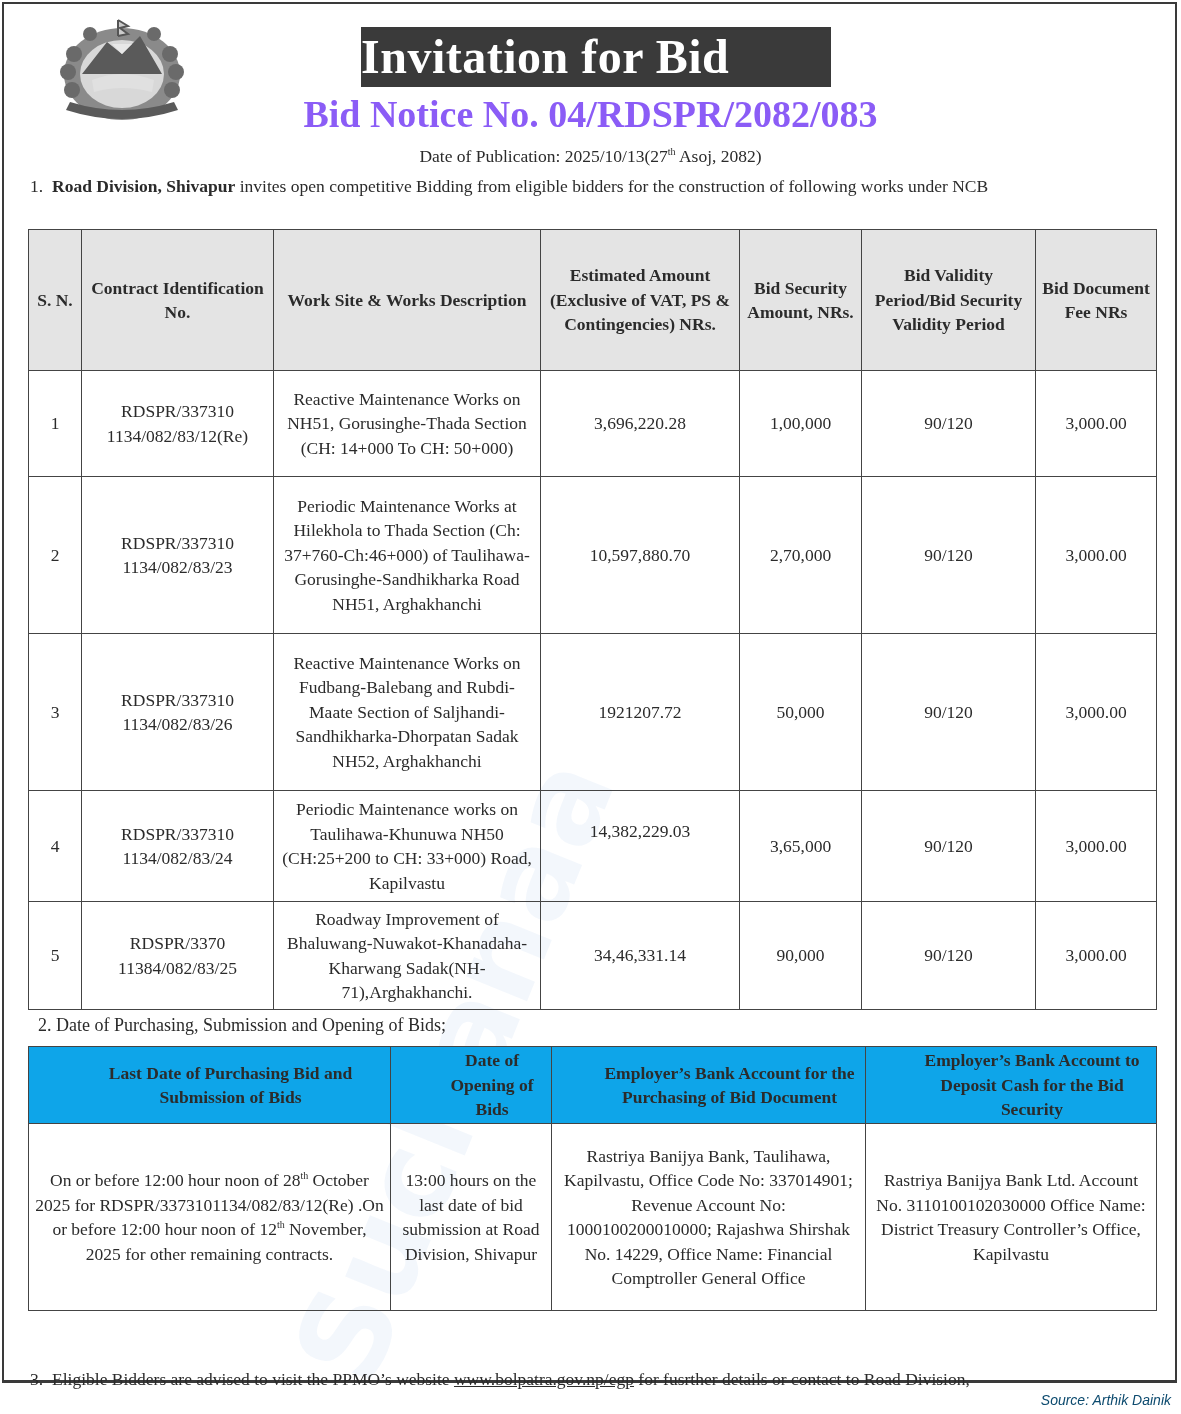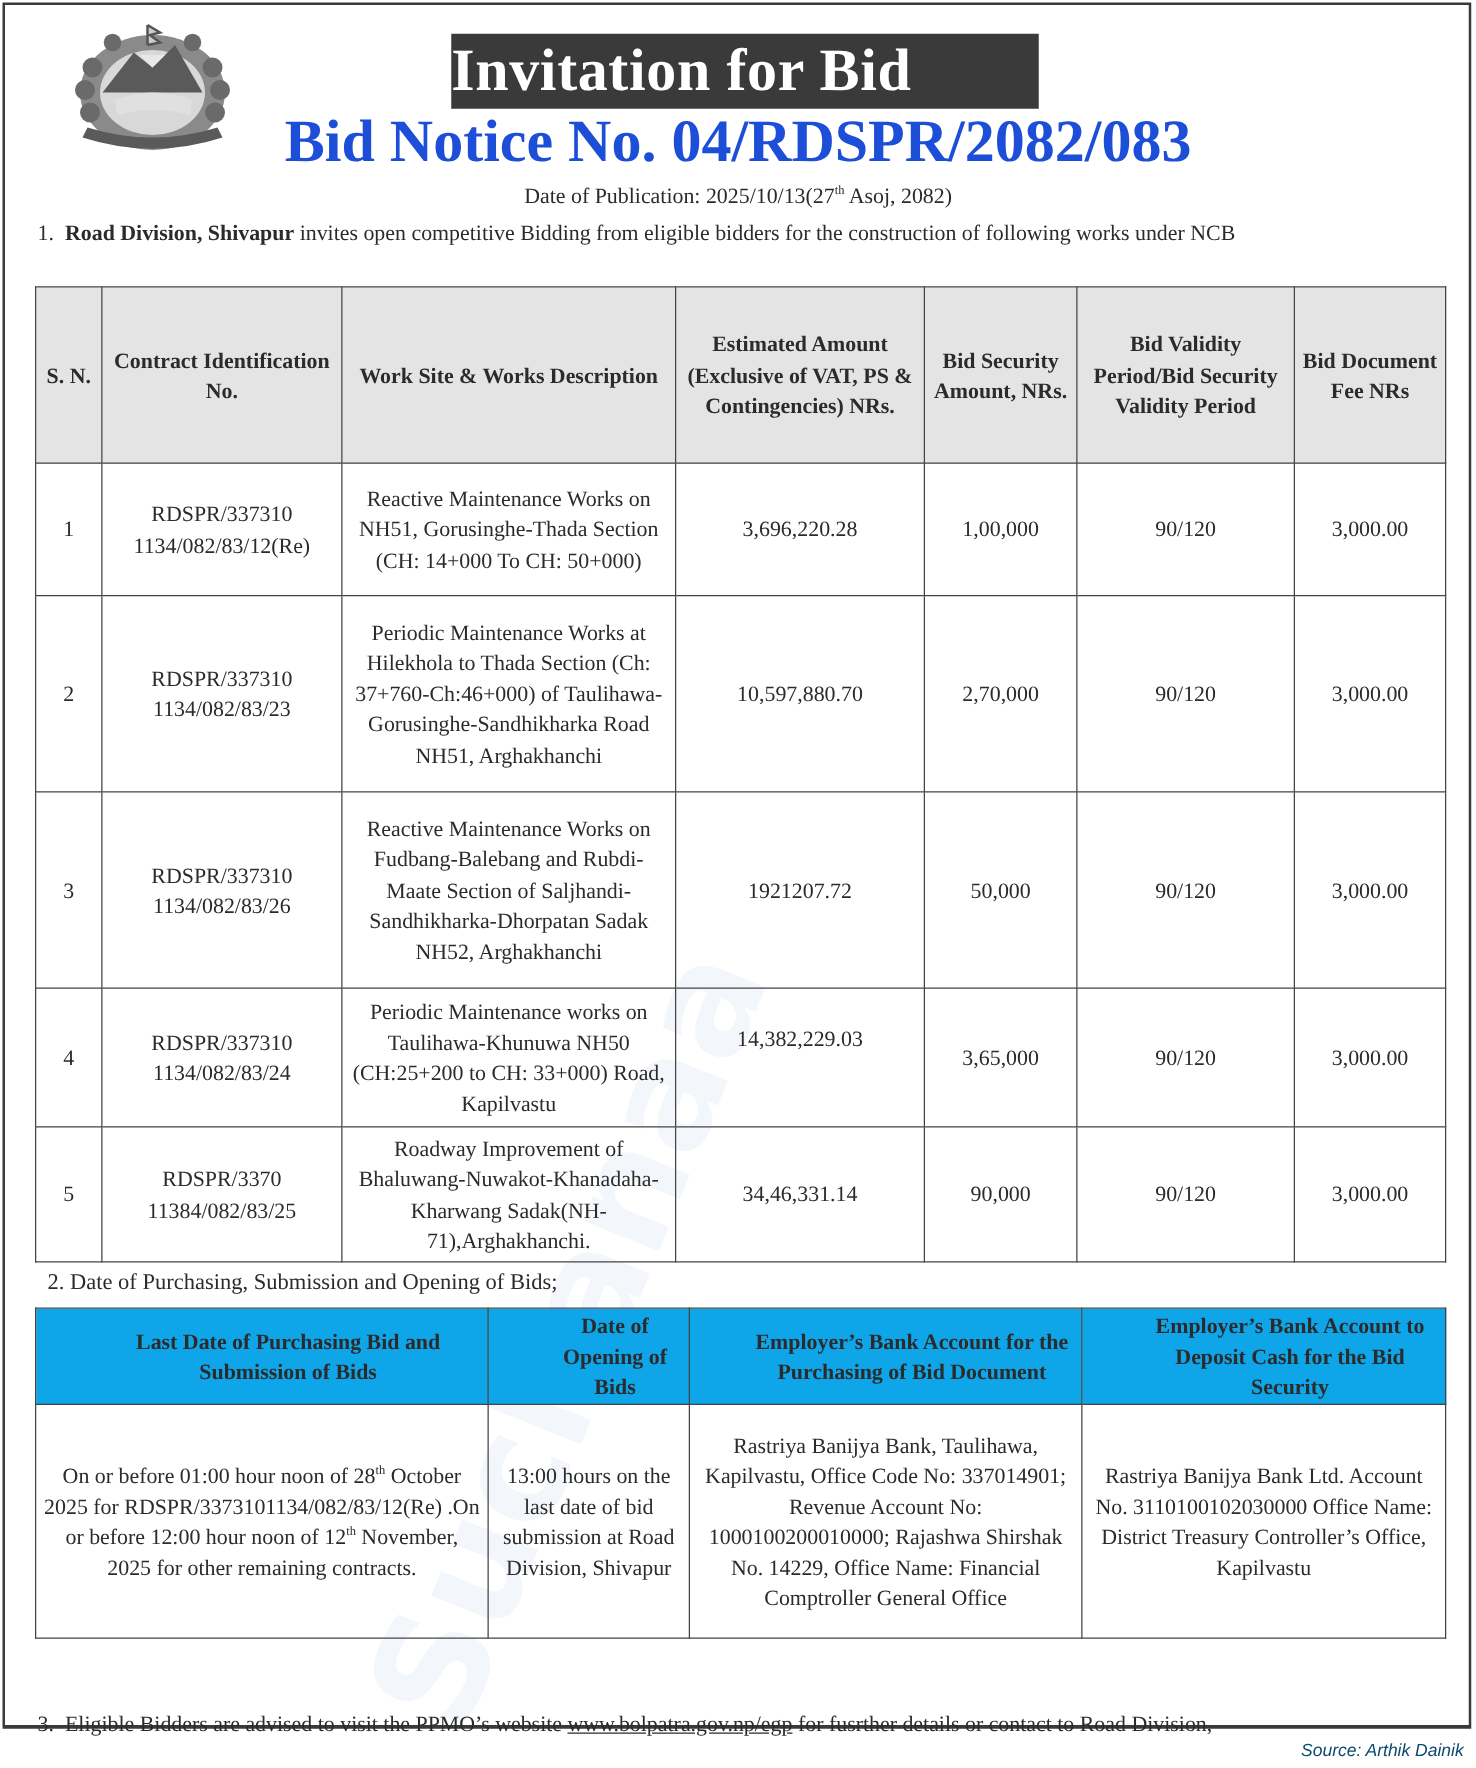--- a/index.html
+++ b/index.html
@@ -12,21 +12,21 @@
     border: 2px solid #3a3a3a; border-bottom-width: 3px; box-sizing: border-box; background: #fff;
   }
   .emblem { position: absolute; left: 52px; top: 14px; width: 140px; height: 112px; }
   .title-box {
     position: absolute; left: 361px; top: 27px; width: 470px; height: 60px;
     background: #3a3a3a; color: #ffffff; text-align: left;
     font-weight: bold; font-size: 48px; line-height: 60px; letter-spacing: 0.5px;
   }
   .notice-no {
     position: absolute; left: 0; top: 88px; width: 1181px; text-align: center;
-    font-weight: bold; font-size: 48px; line-height: 52px; color: #1d4ed8;
+    font-weight: bold; font-size: 38px; line-height: 52px; color: #8b5cf6;
   }
   .pub-date {
     position: absolute; left: 0; top: 145px; width: 1181px; text-align: center;
     font-size: 17.5px; line-height: 22px;
   }
   .pub-date sup { font-size: 10px; }
   .para {
     position: absolute; left: 30px; width: 1126px; font-size: 17.5px; line-height: 24px;
     text-align: justify;
   }
@@ -172,21 +172,21 @@
   <thead>
     <tr>
       <th>Last Date of  Purchasing Bid and Submission of Bids</th>
       <th>Date of Opening of Bids</th>
       <th>Employer’s Bank Account for the Purchasing of Bid Document</th>
       <th>Employer’s Bank Account to Deposit Cash for the Bid Security</th>
     </tr>
   </thead>
   <tbody>
     <tr>
-      <td><span>On or before 01:00 hour noon of 28</span><sup>th</sup><span> October 2025 for RDSPR/3373101134/082/83/12(Re) .On or before 12:00 hour noon of 12</span><sup>th</sup><span> November, 2025 for other remaining contracts.</span></td>
+      <td><span>On or before 12:00 hour noon of 28</span><sup>th</sup><span> October 2025 for RDSPR/3373101134/082/83/12(Re) .On or before 12:00 hour noon of 12</span><sup>th</sup><span> November, 2025 for other remaining contracts.</span></td>
       <td>13:00 hours on the last date of bid submission at Road Division, Shivapur</td>
       <td>Rastriya Banijya Bank, Taulihawa, Kapilvastu, Office Code No: 337014901; Revenue Account No: 1000100200010000; Rajashwa Shirshak No. 14229, Office Name: Financial Comptroller General Office</td>
       <td>Rastriya Banijya Bank Ltd. Account No. 3110100102030000 Office Name: District Treasury Controller’s Office, Kapilvastu</td>
     </tr>
   </tbody>
 </table>
 
 <div class="para p3">
   <span class="num">3.</span><span>Eligible Bidders are advised to visit the PPMO’s website </span><a class="link">www.bolpatra.gov.np/egp</a><span> for fusrther details or contact to Road Division,</span>
 </div>

